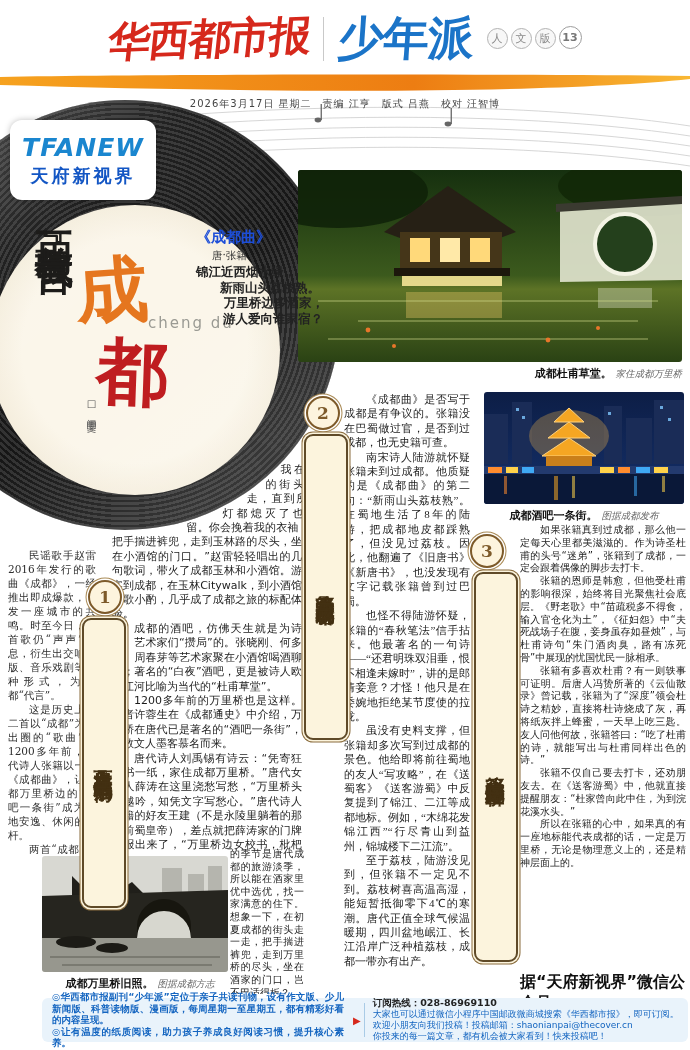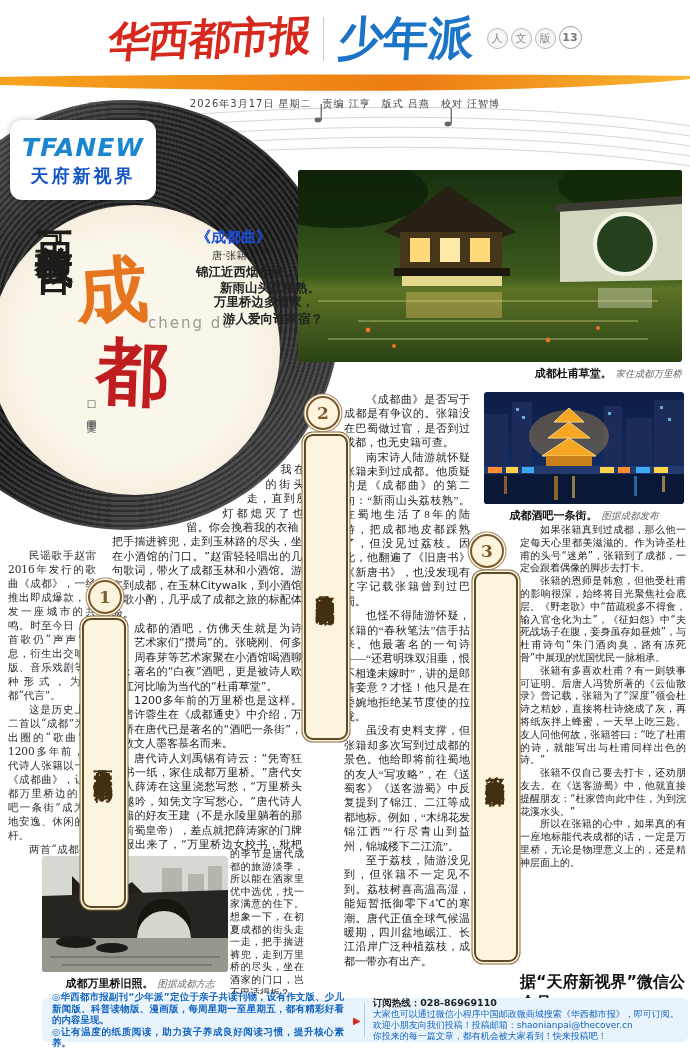--- a/index.html
+++ b/index.html
@@ -46,21 +46,21 @@
   .pinyin{position:absolute;left:148px;top:314px;font-size:15px;color:#9a9a93;
         letter-spacing:2px;z-index:4;}
   .byline{position:absolute;left:84px;top:398px;writing-mode:vertical-rl;text-orientation:upright;
         font-size:10px;color:#555;letter-spacing:2px;z-index:5;}
   
   .poem{position:absolute;left:196px;top:228px;z-index:5;font-family:"DejaVu Serif",serif;}
   .poem-title{font-size:15px;font-weight:bold;color:#1d4ed8;}
   .poem-author{font-size:10.5px;color:#333;margin:2px 0 1px 16px;}
   .poem-lines .poem-line{font-size:12.5px;font-weight:bold;color:#222;line-height:15.5px;}
   .poem-lines .poem-line:nth-child(2){margin-left:24px;}
-  .poem-lines .poem-line:nth-child(3){margin-left:18px;font-family:Liberation Serif, serif;}
+  .poem-lines .poem-line:nth-child(3){margin-left:28px;}
   .poem-lines .poem-line:nth-child(4){margin-left:27px;}
   
   .photo{position:absolute;border-radius:3px;overflow:hidden;z-index:3;}
   .cap{position:absolute;font-size:11px;font-weight:bold;color:#111;z-index:5;}
   .cap .credit{font-weight:normal;font-style:italic;font-size:9.5px;color:#666;
                font-family:"DejaVu Serif",serif;}
   
   .body-text{position:absolute;font-size:11px;line-height:14.4px;text-align:justify;
              color:#1c1c1c;overflow:hidden;z-index:5;}
   .body-text p{margin:0;text-indent:2em;}

